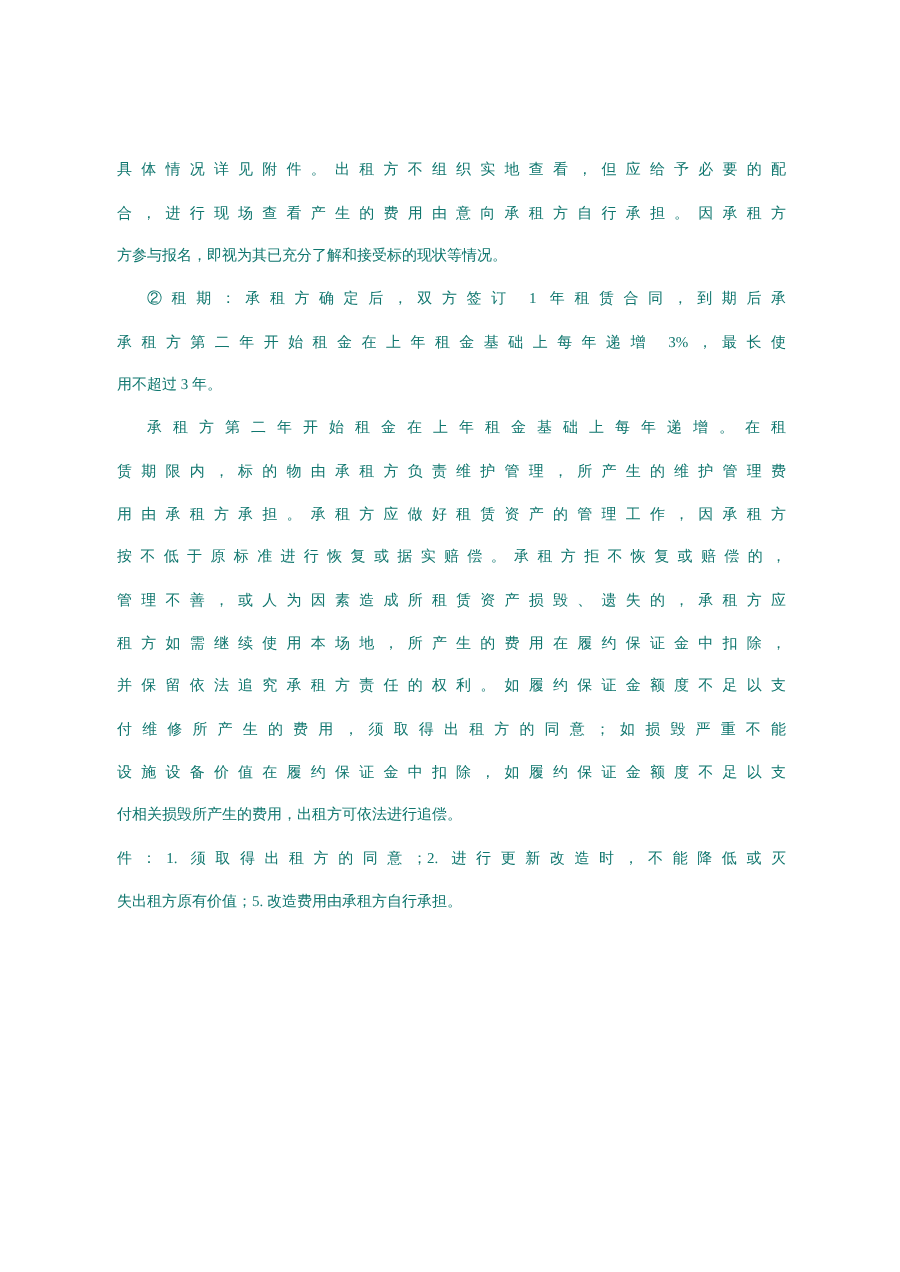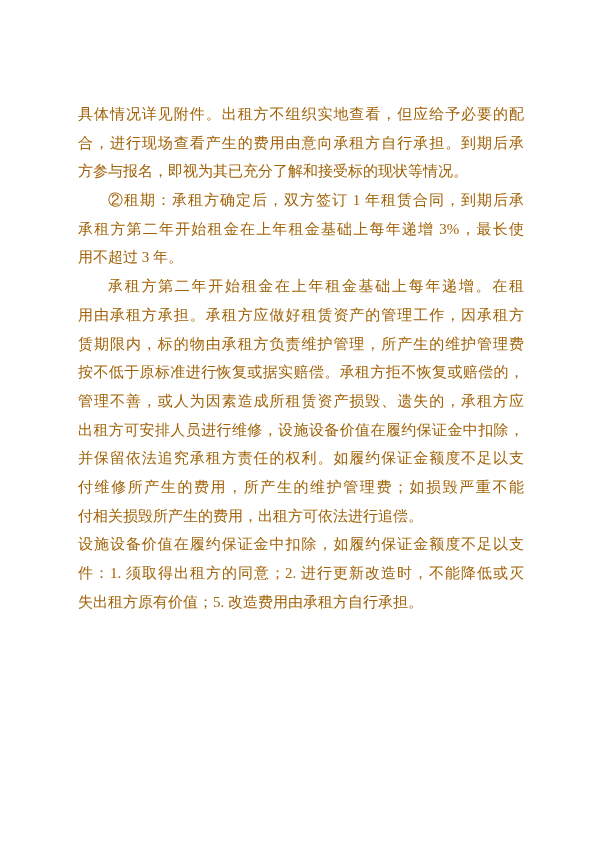--- a/index.html
+++ b/index.html
@@ -17,22 +17,22 @@
   .page {
     position: absolute;
     inset: 0;
     background: #ffffff;
   }
   .text-block {
     position: absolute;
     left: 78px;
     top: 100px;
     width: 446px;
-    color: #a16207;
-    font-size: 15px;
+    color: #0f766e;
+    font-size: 10px;
     line-height: 28.7px;
     letter-spacing: 0;
   }
   .para {
     margin: 0;
     padding: 0;
   }
   .ln {
     text-align: justify;
     text-align-last: left;
@@ -48,41 +48,41 @@
   }
 </style>
 </head>
 <body>
 
 <div class="page">
   <div class="text-block">
 
     <div class="para">
       <div class="ln fill">具体情况详见附件。出租方不组织实地查看，但应给予必要的配</div>
-      <div class="ln fill">合，进行现场查看产生的费用由意向承租方自行承担。到期后承</div>
+      <div class="ln fill">合，进行现场查看产生的费用由意向承租方自行承担。因承租方</div>
       <div class="ln">方参与报名，即视为其已充分了解和接受标的现状等情况。</div>
     </div>
 
     <div class="para">
       <div class="ln fill ind">②租期：承租方确定后，双方签订 1 年租赁合同，到期后承</div>
       <div class="ln fill">承租方第二年开始租金在上年租金基础上每年递增 3%，最长使</div>
       <div class="ln">用不超过 3 年。</div>
     </div>
 
     <div class="para">
       <div class="ln fill ind">承租方第二年开始租金在上年租金基础上每年递增。在租</div>
+      <div class="ln fill">赁期限内，标的物由承租方负责维护管理，所产生的维护管理费</div>
       <div class="ln fill">用由承租方承担。承租方应做好租赁资产的管理工作，因承租方</div>
-      <div class="ln fill">赁期限内，标的物由承租方负责维护管理，所产生的维护管理费</div>
       <div class="ln fill">按不低于原标准进行恢复或据实赔偿。承租方拒不恢复或赔偿的，</div>
       <div class="ln fill">管理不善，或人为因素造成所租赁资产损毁、遗失的，承租方应</div>
-      <div class="ln fill">出租方可安排人员进行维修，设施设备价值在履约保证金中扣除，</div>
+      <div class="ln fill">租方如需继续使用本场地，所产生的费用在履约保证金中扣除，</div>
       <div class="ln fill">并保留依法追究承租方责任的权利。如履约保证金额度不足以支</div>
-      <div class="ln fill">付维修所产生的费用，所产生的维护管理费；如损毁严重不能</div>
+      <div class="ln fill">付维修所产生的费用，须取得出租方的同意；如损毁严重不能</div>
+      <div class="ln fill">设施设备价值在履约保证金中扣除，如履约保证金额度不足以支</div>
       <div class="ln">付相关损毁所产生的费用，出租方可依法进行追偿。</div>
-      <div class="ln fill">设施设备价值在履约保证金中扣除，如履约保证金额度不足以支</div>
     </div>
 
     <div class="para">
       <div class="ln fill">件：1. 须取得出租方的同意；2. 进行更新改造时，不能降低或灭</div>
       <div class="ln">失出租方原有价值；5. 改造费用由承租方自行承担。</div>
     </div>
 
 
   </div>
 </div>

